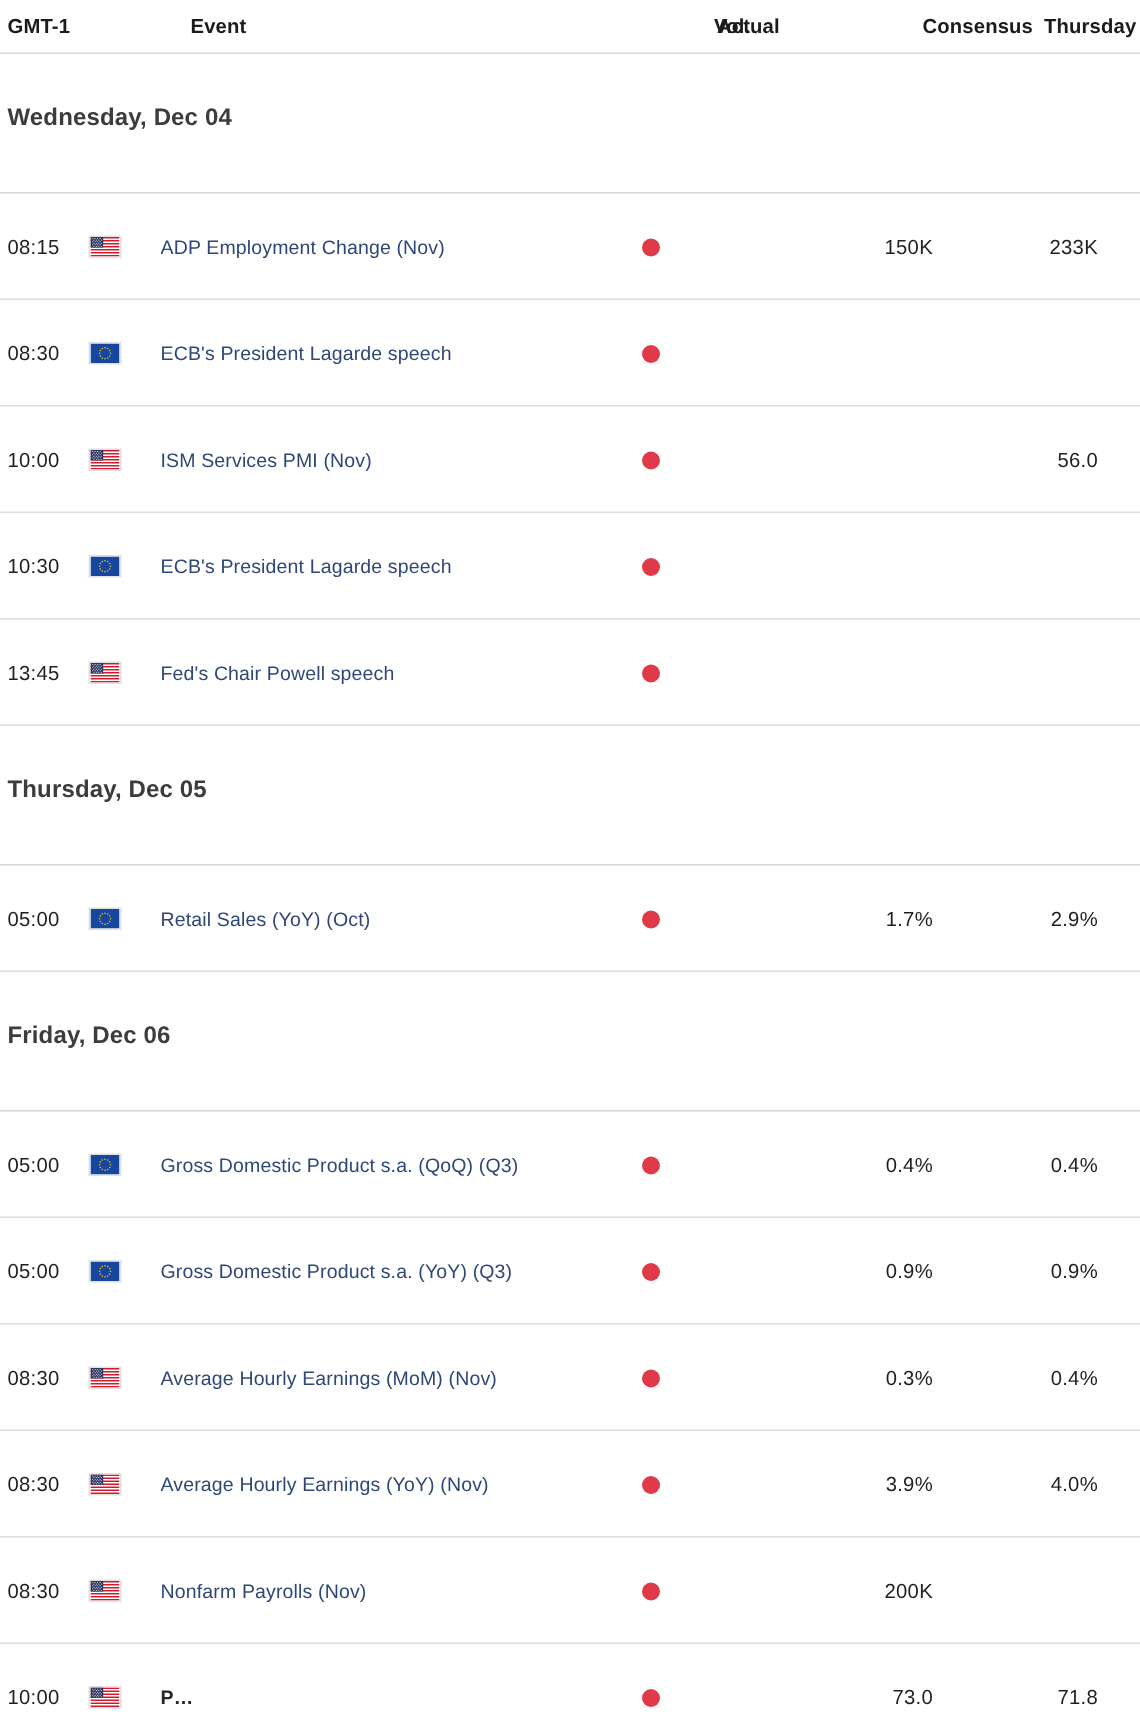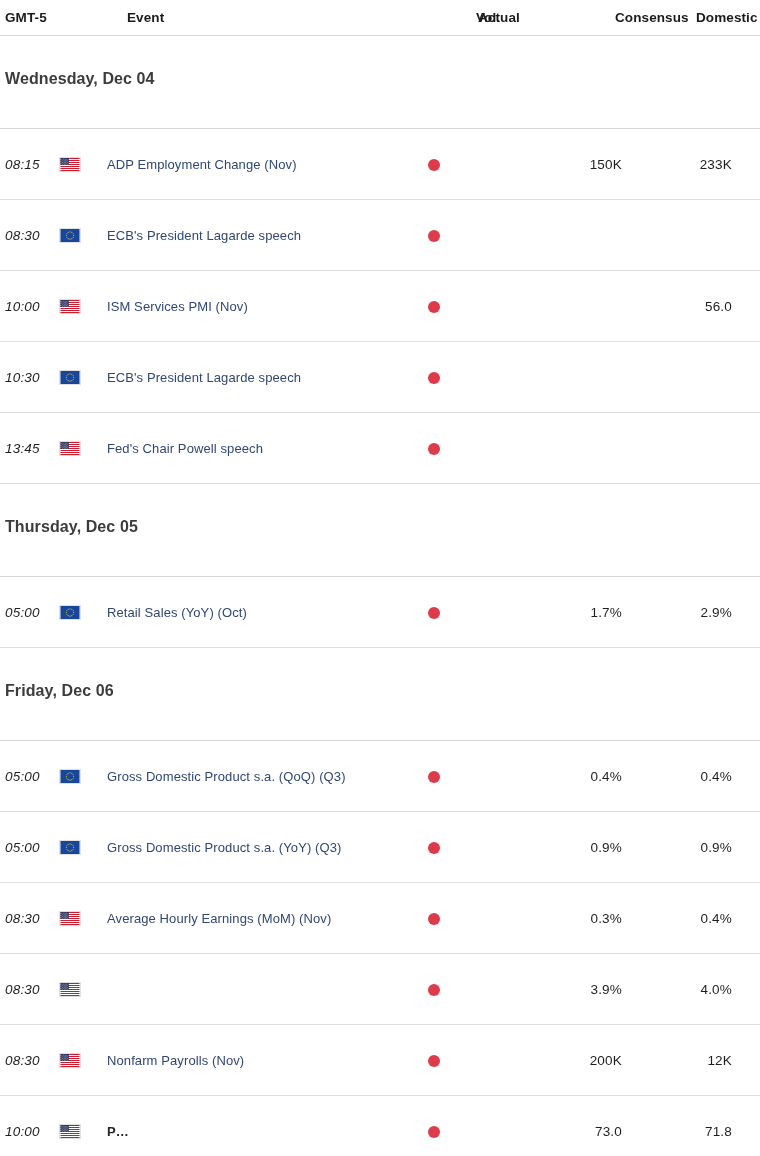--- a/index.html
+++ b/index.html
@@ -75,21 +75,20 @@
     align-items: center;
     white-space: nowrap;
   }
 
   .c-time {
     left: 5px;
     width: 48px;
     font-size: 13.5px;
     color: #1f1f1f;
     letter-spacing: 0.2px;
-    font-style: italic;
   }
 
   .c-flag {
     left: 59px;
     width: 26px;
   }
 
   .c-event {
     left: 107px;
     max-width: 330px;
@@ -150,26 +149,26 @@
     display: block;
     border: 0.5px solid rgba(0,0,0,0.12);
   }
 </style>
 </head>
 <body>
 
 <div class="calendar">
 
   <div class="cal-header">
-    <span class="h h-time">GMT-5</span>
+    <span class="h h-time">GMT-1</span>
     <span class="h h-event">Event</span>
     <span class="h h-vol">Vol.</span>
     <span class="h h-actual">Actual</span>
     <span class="h h-consensus">Consensus</span>
-    <span class="h h-previous">Domestic</span>
+    <span class="h h-previous">Thursday</span>
   </div>
 
   <div id="body-root">
       <div class="date-row">
         <span class="date-label">Wednesday, Dec 04</span>
       </div>
       <div class="event-row">
         <div class="cell c-time">08:15</div>
         <div class="cell c-flag">
           <svg class="flag" viewBox="0 0 22 15">
@@ -576,20 +575,24 @@
               <circle cx="3.4" cy="6.0" r="0.42"></circle>
               <circle cx="5.3" cy="6.0" r="0.42"></circle>
               <circle cx="7.2" cy="6.0" r="0.42"></circle>
               <circle cx="2.45" cy="7.1" r="0.42"></circle>
               <circle cx="4.35" cy="7.1" r="0.42"></circle>
               <circle cx="6.25" cy="7.1" r="0.42"></circle>
               <circle cx="8.15" cy="7.1" r="0.42"></circle>
             </g>
           </svg>
         </div>
+        <div class="cell c-event">
+          <span class="evt-text">Average Hourly Earnings (YoY) (Nov)</span>
+          <span class="evt-suffix"></span>
+        </div>
         <div class="cell c-vol">
           <span class="dot"></span>
         </div>
         <div class="cell c-actual"></div>
         <div class="cell c-consensus">3.9%</div>
         <div class="cell c-previous">4.0%</div>
       </div>
       <div class="event-row">
         <div class="cell c-time">08:30</div>
         <div class="cell c-flag">
@@ -635,21 +638,20 @@
         </div>
         <div class="cell c-event">
           <span class="evt-text">Nonfarm Payrolls (Nov)</span>
           <span class="evt-suffix"></span>
         </div>
         <div class="cell c-vol">
           <span class="dot"></span>
         </div>
         <div class="cell c-actual"></div>
         <div class="cell c-consensus">200K</div>
-        <div class="cell c-previous">12K</div>
       </div>
       <div class="event-row">
         <div class="cell c-time">10:00</div>
         <div class="cell c-flag">
           <svg class="flag" viewBox="0 0 22 15">
             <rect width="22" height="15" fill="#ffffff"></rect>
             <g fill="#cf1b2b">
               <rect y="0" width="22" height="1.15"></rect>
               <rect y="2.31" width="22" height="1.15"></rect>
               <rect y="4.62" width="22" height="1.15"></rect>

